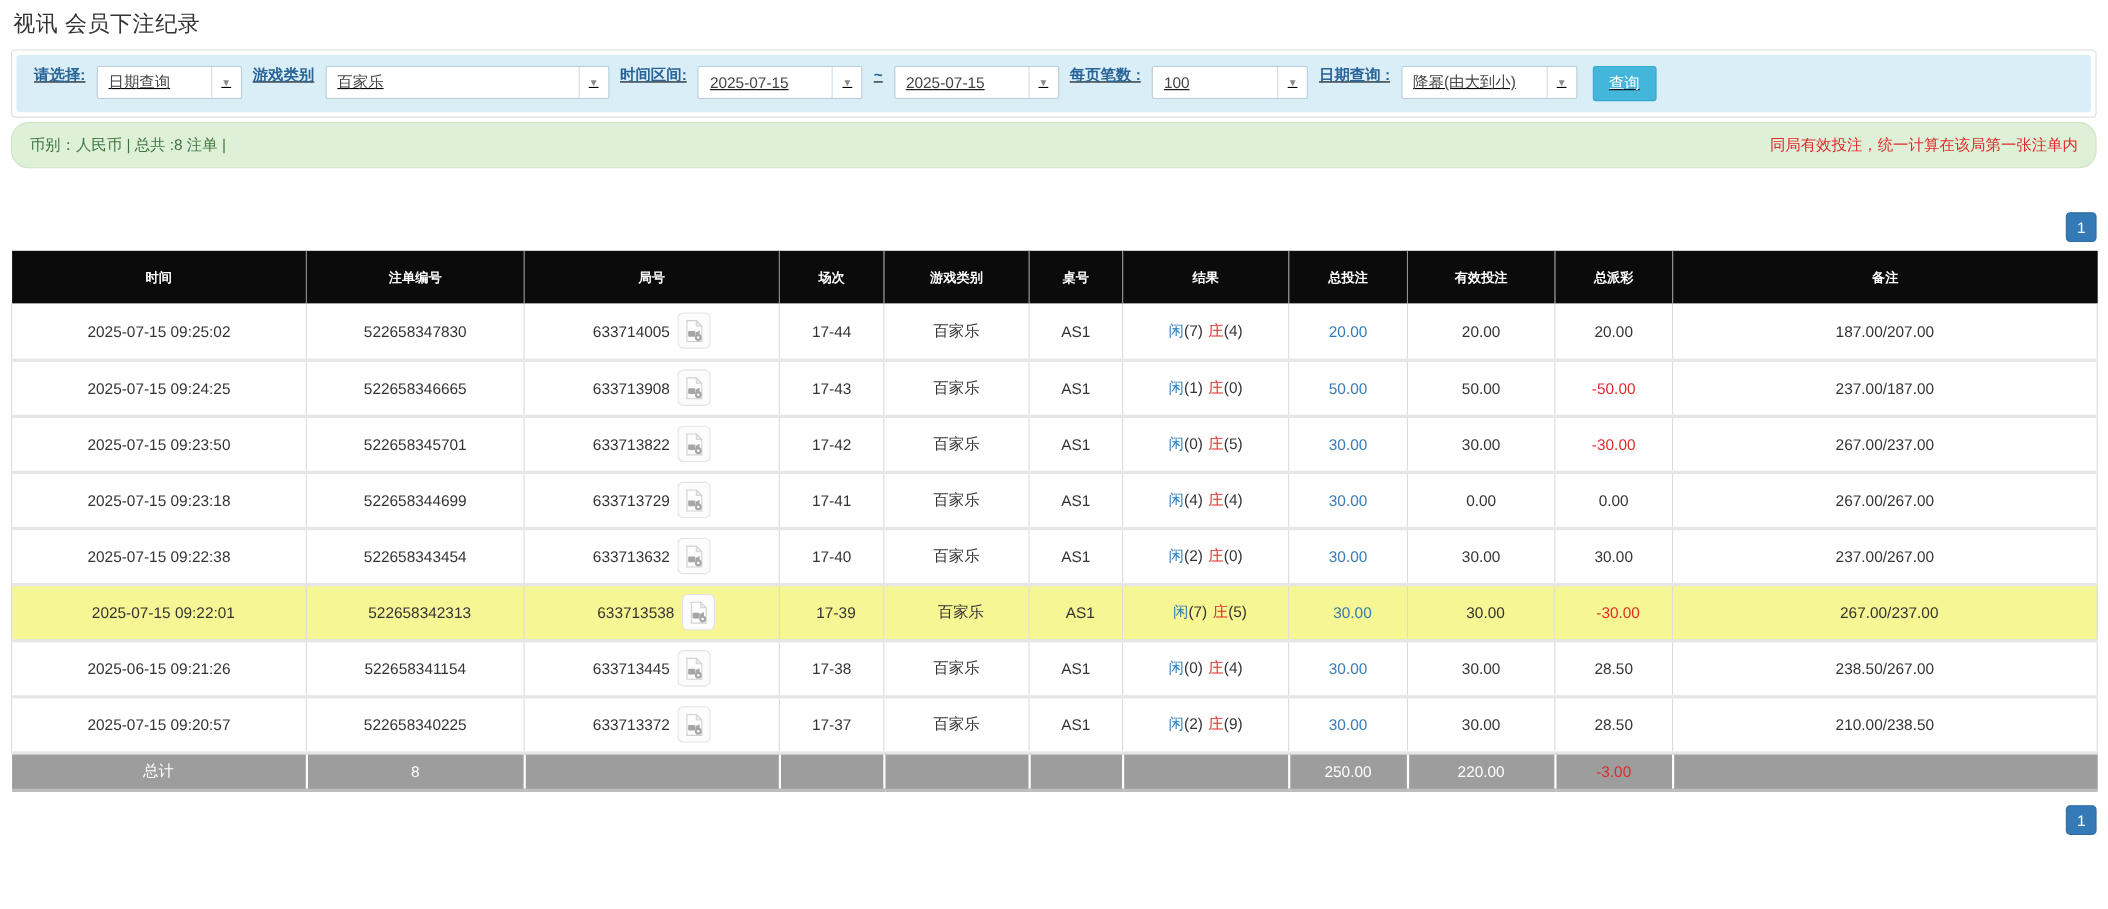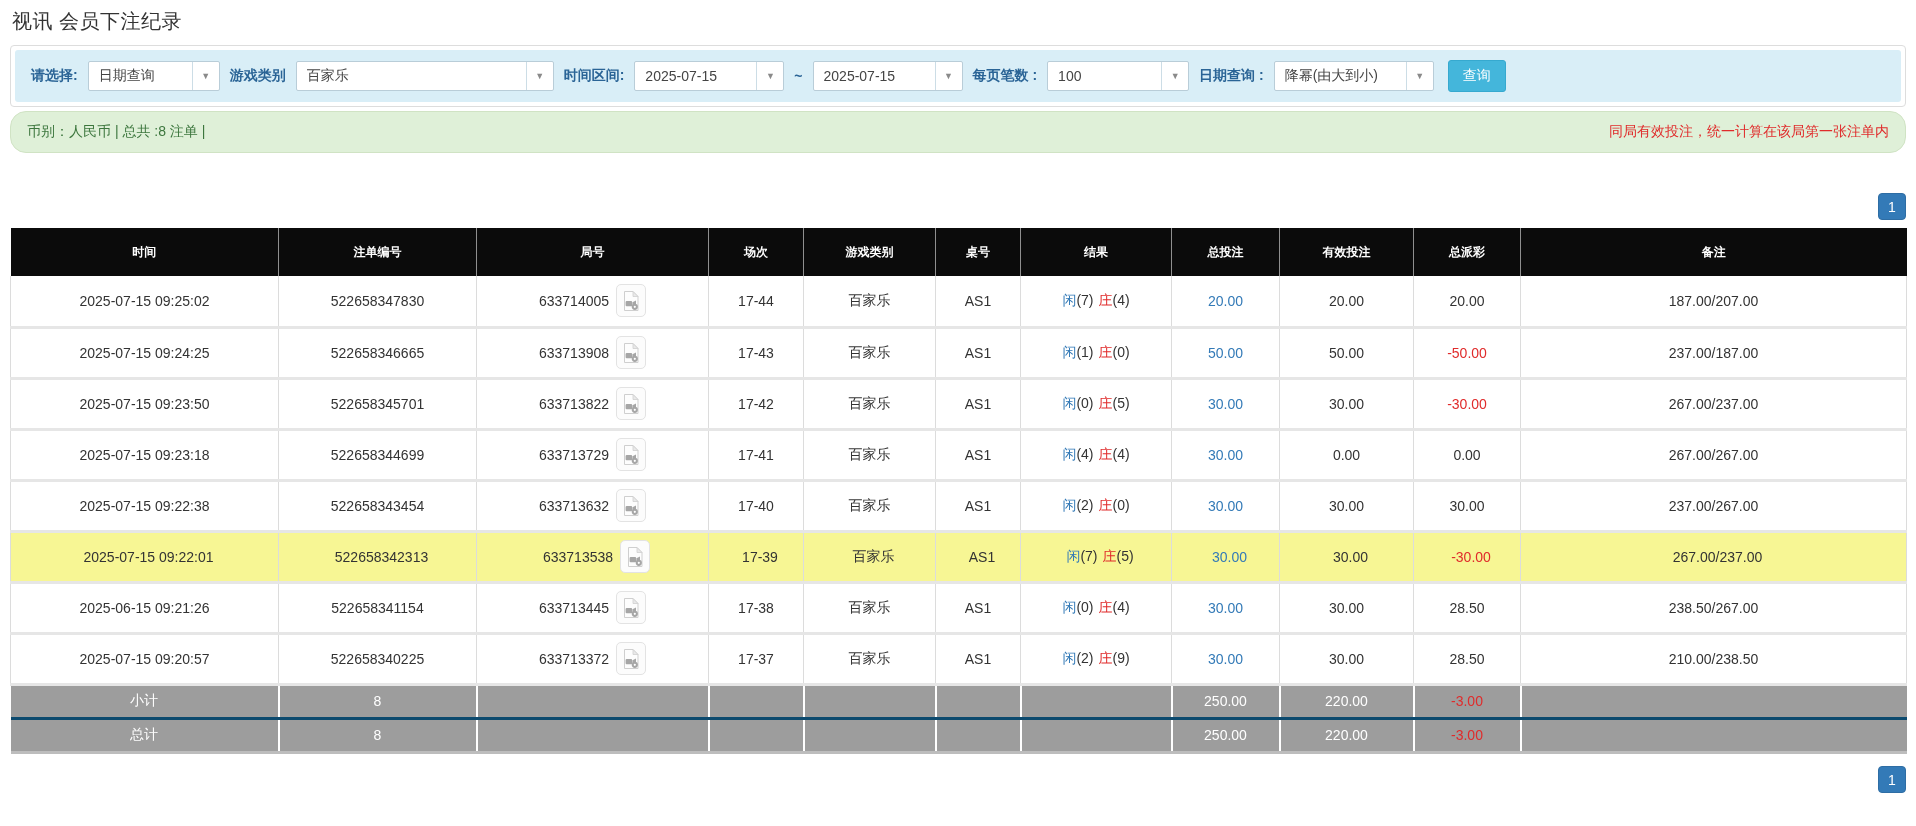--- a/index.html
+++ b/index.html
@@ -7,21 +7,21 @@
   body {
     width:1916px; height:826px; overflow:hidden; background:#fff;
     font-family:"Liberation Sans","DejaVu Sans",sans-serif;
   }
   .page-title { font-size:20px; font-weight:500; color:#333; margin:8px 0 0 12px; letter-spacing:.5px; }
 
   
   .filter-panel { margin:10px 10px 0; border:1px solid #ddd; border-radius:4px; padding:4px; }
   .filter-bar {
     background:var(--filter-bg,#d9eef7); border-radius:3px; padding:10px 16px;
-    display:flex; align-items:center; gap:10px;
+    display:flex; gap:10px;text-decoration:underline;
   }
   .f-label { color:var(--label-blue,#2a6496); font-weight:bold; font-size:14px; white-space:nowrap; }
   .tilde { color:var(--label-blue,#2a6496); font-weight:bold; font-size:14px; }
   .select {
     background:#fff; border:1px solid #b9cdd8; border-radius:2px; height:30px;
     display:flex; align-items:center; font-size:14px; color:#444; cursor:pointer;
   }
   .select .val { padding:0 10px; flex:1; white-space:nowrap; overflow:hidden; }
   .select .arrow-box {
     width:27px; align-self:stretch; border-left:1px solid #ccdde6;
@@ -417,45 +417,32 @@
     </td>
     <td>
       <a class="bet-link">30.00</a>
     </td>
     <td>30.00</td>
     <td>28.50</td>
     <td>210.00/238.50</td>
   </tr>
 </tbody>
   <tfoot>
-  <tr>
-    <td>小计</td>
+
+  <tr>
+    <td>总计</td>
     <td>8</td>
     <td></td>
     <td></td>
     <td></td>
     <td></td>
     <td></td>
     <td>250.00</td>
     <td>220.00</td>
     <td class="neg">-3.00</td>
     <td></td>
   </tr>
-
-  <tr>
-    <td>总计</td>
-    <td>8</td>
-    <td></td>
-    <td></td>
-    <td></td>
-    <td></td>
-    <td></td>
-    <td>250.00</td>
-    <td>220.00</td>
-    <td class="neg">-3.00</td>
-    <td></td>
-  </tr>
 </tfoot>
 </table>
 
 <div class="pager pager-bottom">
   <span class="page-btn">1</span>
 </div>
 
 </body></html>

